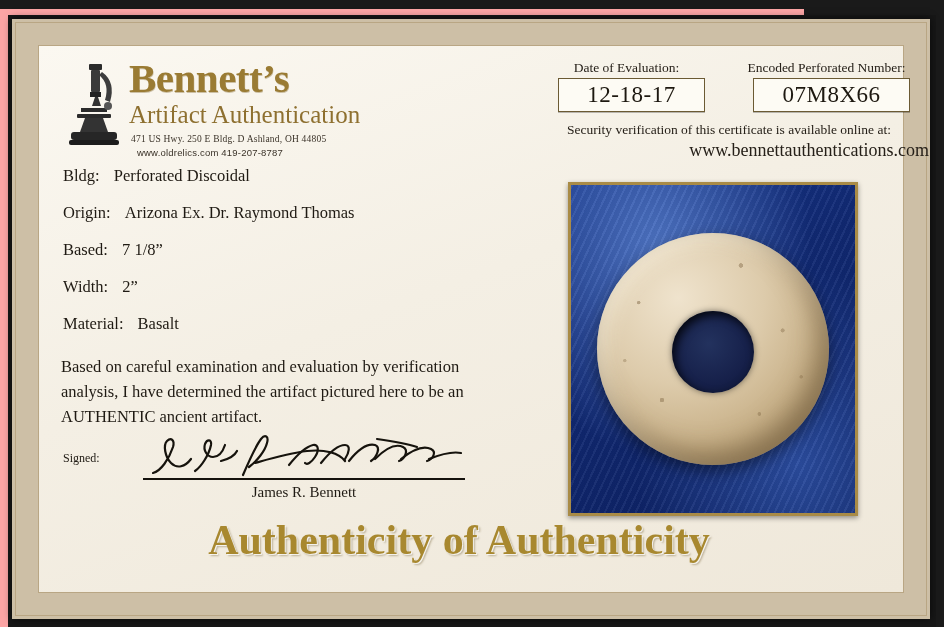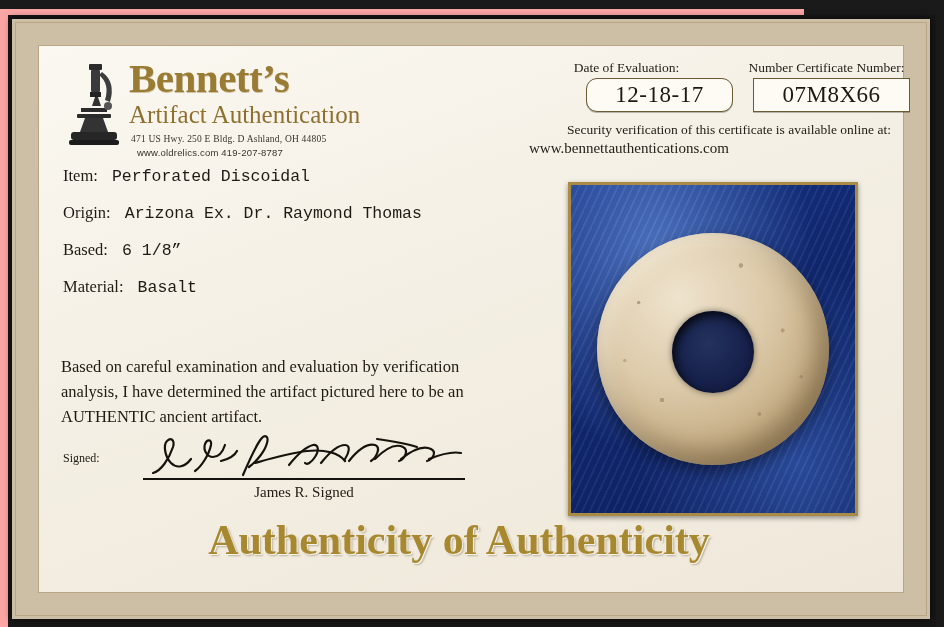--- a/index.html
+++ b/index.html
@@ -158,58 +158,58 @@
     background: #fdfbf4;
     border: 1.5px solid #6b5a33;
     box-shadow: 0 1px 0 rgba(0,0,0,0.25);
     display: flex;
     align-items: center;
     justify-content: center;
     font-size: 23px;
     color: #1d1810;
     letter-spacing: 0.5px;
   }
-  .box-date { left: 547px; width: 145px; border-radius: 11px; }
+  .box-date { left: 519px; width: 145px; }
   .box-code { left: 714px; width: 155px; }
 
   .verify-line1 {
     position: absolute;
     left: 490px;
     top: 76px;
     width: 400px;
     text-align: center;
     font-size: 13.5px;
     color: #262019;
   }
   .verify-line2 {
     position: absolute;
     left: 490px;
     top: 94px;
     width: 400px;
-    text-align: left;
-    font-size: 15px;
+    text-align: right;
+    font-size: 18px;
     color: #262019;
   }
 
   
   .details {
     position: absolute;
     left: 24px;
     top: 120px;
     width: 460px;
   }
   .detail-row {
     position: relative;
     height: 37px;
     font-size: 16.5px;
     color: #1f1a13;
     white-space: nowrap;
   }
   .detail-label { display: inline-block; }
-  .detail-value { display: inline-block; padding-left: 10px; font-family: Liberation Mono, monospace; }
+  .detail-value { display: inline-block; padding-left: 10px; }
 
   .statement {
     position: absolute;
     left: 22px;
     top: 308px;
     width: 420px;
     font-size: 16.5px;
     line-height: 25px;
     color: #1f1a13;
   }
@@ -368,38 +368,42 @@
         </svg>
         <div class="brand-title">Bennett’s</div>
         <div class="brand-sub">Artifact Authentication</div>
         <div class="brand-addr">471 US Hwy. 250 E  Bldg. D  Ashland, OH  44805</div>
         <div class="brand-web">www.oldrelics.com        419-207-8787</div>
       </div>
 
       <div class="eval-label label-date">Date of Evaluation:</div>
       <div class="value-box box-date">12-18-17</div>
 
-      <div class="eval-label label-code">Number Certificate Number:</div>
+      <div class="eval-label label-code">Encoded Perforated Number:</div>
       <div class="value-box box-code">07M8X66</div>
 
       <div class="verify-line1">Security verification of this certificate  is available online at:</div>
       <div class="verify-line2">www.bennettauthentications.com</div>
 
       <div class="details">
         <div class="detail-row">
-          <span class="detail-label">Item:</span>
+          <span class="detail-label">Bldg:</span>
           <span class="detail-value">Perforated Discoidal</span>
         </div>
         <div class="detail-row">
           <span class="detail-label">Origin:</span>
           <span class="detail-value">Arizona  Ex. Dr. Raymond Thomas</span>
         </div>
         <div class="detail-row">
           <span class="detail-label">Based:</span>
-          <span class="detail-value">6 1/8”</span>
+          <span class="detail-value">7 1/8”</span>
+        </div>
+        <div class="detail-row">
+          <span class="detail-label">Width:</span>
+          <span class="detail-value">2”</span>
         </div>
         <div class="detail-row">
           <span class="detail-label">Material:</span>
           <span class="detail-value">Basalt</span>
         </div>
       </div>
 
       <div class="statement">Based on careful examination and evaluation by verification analysis, I have determined the artifact pictured here to be an AUTHENTIC ancient artifact.</div>
 
       <div class="signed-label">Signed:</div>
@@ -413,21 +417,21 @@
           <path d="M150 34 C158 24 166 16 174 14 C180 13 180 20 176 26 C172 32 168 34 166 32"></path>
           <path d="M182 32 C190 22 198 14 206 14 C212 14 210 22 206 28"></path>
           <path d="M210 30 C218 20 228 12 236 14 C242 16 238 26 232 30"></path>
           <path d="M236 28 C246 18 256 12 264 16 C270 19 266 28 260 30"></path>
           <path d="M262 28 C272 20 284 14 292 18 C298 21 294 28 288 30"></path>
           <path d="M290 28 C300 24 312 20 322 22"></path>
           <path d="M238 8 C252 10 266 12 278 16"></path>
         </g>
       </svg>
       <div class="sig-line"></div>
-      <div class="signer-name">James R. Signed</div>
+      <div class="signer-name">James R. Bennett</div>
 
       <div class="coa-title">Authenticity of Authenticity</div>
 
       <div class="photo-frame">
         <div class="photo-bg"></div>
         <div class="discoidal">
           <div class="discoidal-hole"></div>
         </div>
       </div>
 

